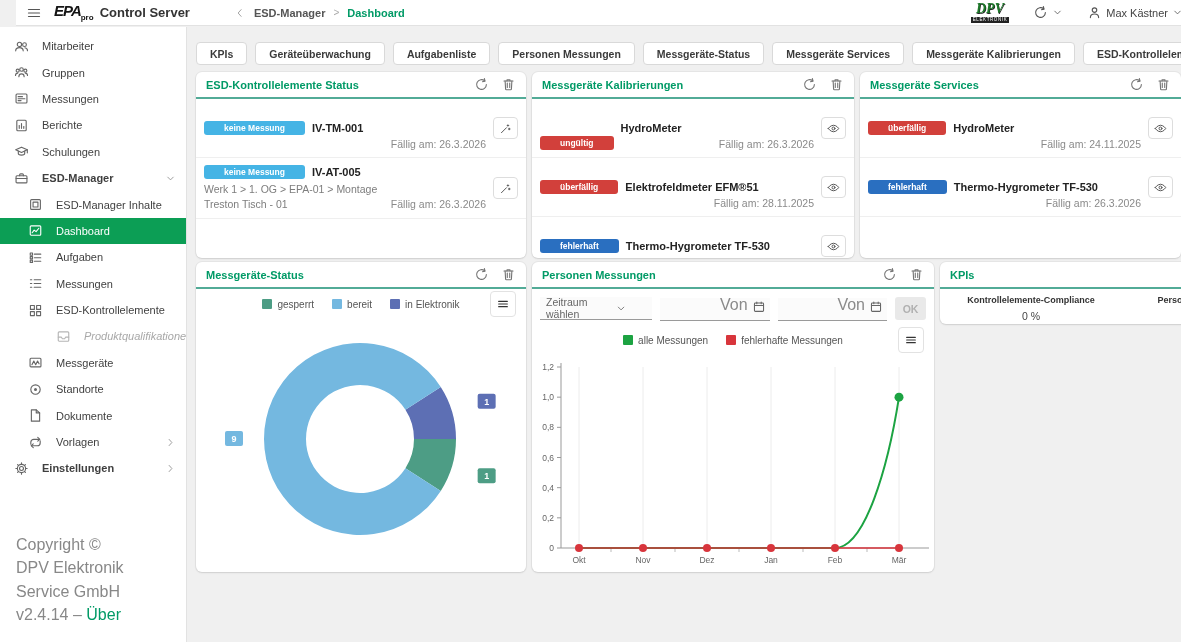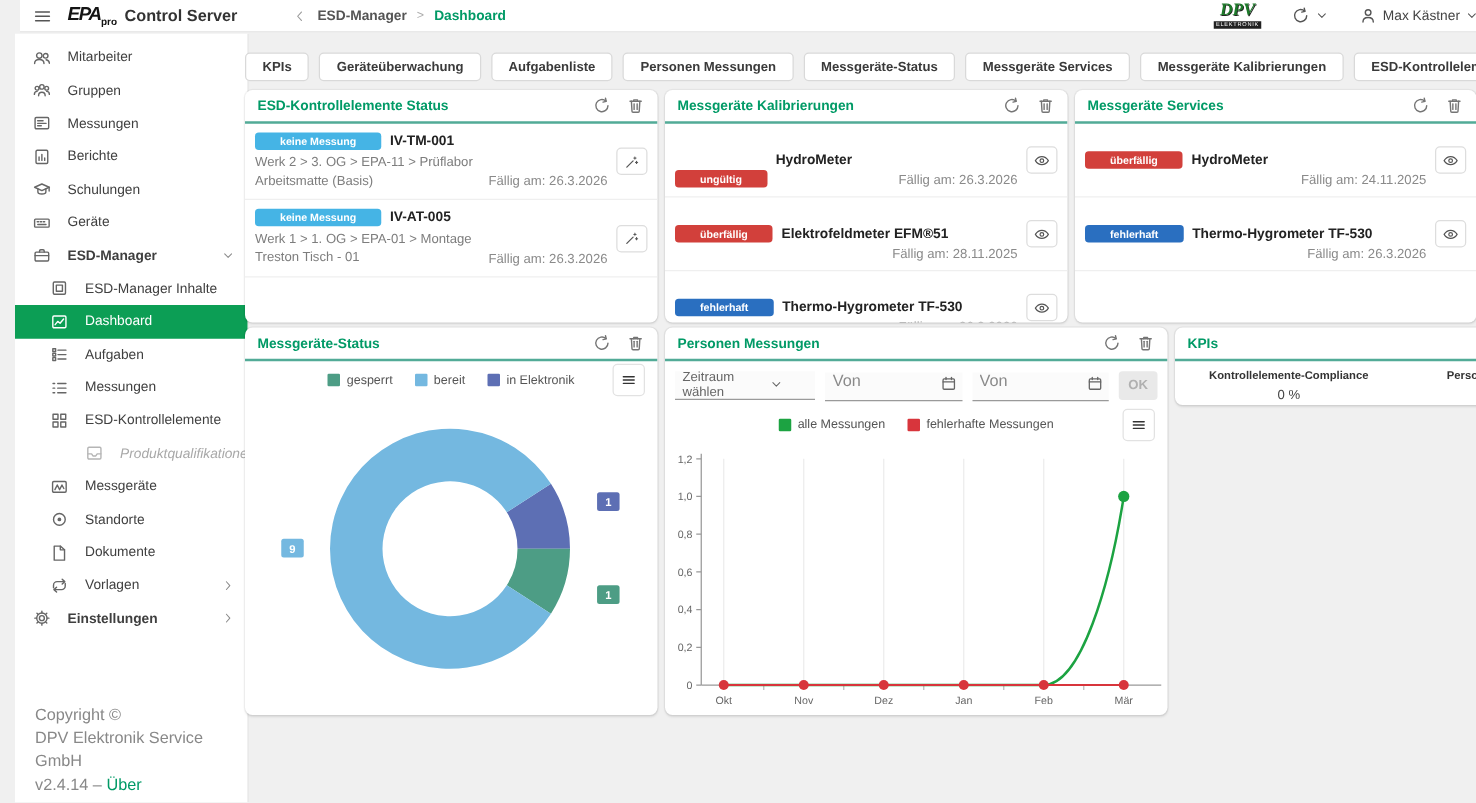--- a/index.html
+++ b/index.html
@@ -24,37 +24,37 @@
   .dpv-t { font-family:"Liberation Serif", serif; font-weight:bold; font-style:italic;
            font-size:14px; color:#1d7a2a; text-shadow:0.5px 0.5px 0 #222; }
   .dpv-s { font-size:4.5px; background:#222; color:#fff; padding:1px 2px; letter-spacing:.6px; margin-top:1px; }
   .hdr-grp { display:flex; align-items:center; gap:4px; cursor:pointer; color:#555; }
   .ic16 { width:15px; height:15px; display:block; }
   .ic12 { width:11px; height:11px; display:block; }
   .uname { font-size:11px; color:#444; white-space:nowrap; }
   svg { width:100%; height:100%; display:block; }
 
   
-  aside { position:absolute; top:27px; left:12px; width:187px; bottom:0; background:#fff;
+  aside { position:absolute; top:27px; left:0; width:187px; bottom:0; background:#fff;
           border-right:1px solid #e2e2e2; display:flex; flex-direction:column; }
   nav { margin-top:6px; flex:1; }
   .side-item { display:flex; align-items:center; height:26.4px; padding:0 10px 0 14px;
                font-size:11px; color:#3f3f3f; cursor:pointer; white-space:nowrap; overflow:hidden; }
   .side-item.sub { padding-left:28px; }
   .side-item.bold .side-label { font-weight:bold; }
   .side-item.active { background:#0c9e55; color:#fff; }
   .side-item.active .side-ic { color:#fff; }
   .side-item.disabled { color:#a8a8a8;margin-left:28px; }
   .side-item.disabled .side-label { font-style:italic; }
   .side-item.disabled .side-ic { color:#b5b5b5; }
   .side-ic { width:15px; height:15px; margin-right:13px; flex:none; color:#666; }
   .side-label { color:inherit; }
   .chev { margin-left:auto; width:11px; height:11px; color:#8a8a8a; flex:none; }
   .star { margin-left:10px; color:#555; font-size:12px; line-height:1; }
-  .side-footer { padding:8px 16px 4px; font-size:13px; color:#888; line-height:1.45; }
+  .side-footer { padding:8px 16px 16px; font-size:16px; color:#888; line-height:1.45; }
   .about { color:#019a66; cursor:pointer; }
 
   
   main { position:absolute; left:188px; top:27px; right:0; bottom:0; }
   .tabbar { display:flex; gap:8px; margin:15px 0 0 8px; }
   .tab { height:23px; padding:0 13px; background:#fff; border:1px solid #d9d9d9; border-radius:4px;
          font-size:10.5px; font-weight:bold; color:#3a3a3a; white-space:nowrap; cursor:pointer;
          font-family:inherit; }
 
   .card { position:absolute; background:#fff; border-radius:6px;
@@ -92,21 +92,21 @@
                 border:1px solid #e2e2e2; border-radius:4px; background:#fff; color:#333;
                 display:flex; align-items:center; justify-content:center; cursor:pointer; }
   .chart-menu .ic16 { width:14px; height:14px; }
 
   .filters { display:flex; align-items:center; gap:8px; padding:7px 8px 4px; }
   .sel { width:122px; height:23px; background:#fbfbfb; border-bottom:1px solid #9a9a9a;
          display:flex; align-items:center; padding:0 6px; font-size:10.5px; color:#666; cursor:pointer; }
   .sel span { flex:1; }
   .dinp { position:relative; width:120px; }
   .dinp input { width:100%; height:23px; background:#fbfbfb; border:none; border-bottom:1px solid #9a9a9a;
-                font-size:13px; color:#444; padding:0 22px 8px 6px; font-family:inherit; }
+                font-size:16px; color:#444; padding:0 22px 8px 6px; font-family:inherit;text-align:right; }
   .dinp input::placeholder { color:#8a8a8a; }
   .cal { position:absolute; right:4px; top:4px; width:14px; height:14px; color:#666; cursor:pointer; }
   .okbtn { width:34px; height:23px; background:#e9e9e9; border:none; border-radius:3px;
            font-size:10.5px; font-weight:bold; color:#b0b0b0; font-family:inherit; }
 
   .kpi-row { display:flex; gap:34px; padding:6px 0 0 16px; }
   .kpi-col { text-align:center; }
   .kpi-label { font-size:9px; font-weight:bold; color:#333; white-space:nowrap; }
   .kpi-value { font-size:10.5px; color:#444; margin-top:5px; }
 
@@ -226,32 +226,20 @@
         <div class="side-item">
           <span class="side-ic">
             <svg viewBox="0 0 16 16" fill="none" stroke="currentColor" stroke-width="1.2" stroke-linecap="round" stroke-linejoin="round">
               <path d="M1.8 6.2L8 3.4l6.2 2.8L8 9z"></path>
               <path d="M4.6 7.6v2.6c0 .9 1.5 1.7 3.4 1.7s3.4-.8 3.4-1.7V7.6"></path>
               <line x1="14.2" y1="6.2" x2="14.2" y2="9.4"></line>
             </svg>
           </span>
           <span class="side-label">Schulungen</span>
         </div>
-        <div class="side-item">
-          <span class="side-ic">
-            <svg viewBox="0 0 16 16" fill="none" stroke="currentColor" stroke-width="1.2" stroke-linecap="round" stroke-linejoin="round">
-              <rect x="1.8" y="4.6" width="12.4" height="6.8" rx="0.8"></rect>
-              <line x1="4" y1="6.8" x2="5.2" y2="6.8"></line>
-              <line x1="6.6" y1="6.8" x2="7.8" y2="6.8"></line>
-              <line x1="9.2" y1="6.8" x2="10.4" y2="6.8"></line>
-              <line x1="4.5" y1="9.2" x2="11.5" y2="9.2"></line>
-            </svg>
-          </span>
-          <span class="side-label">Geräte</span>
-        </div>
         <div class="side-item bold">
           <span class="side-ic">
             <svg viewBox="0 0 16 16" fill="none" stroke="currentColor" stroke-width="1.2" stroke-linecap="round" stroke-linejoin="round">
               <rect x="2.2" y="5" width="11.6" height="7.6" rx="1"></rect>
               <path d="M6 5V4c0-.6.4-1 1-1h2c.6 0 1 .4 1 1v1"></path>
               <line x1="2.2" y1="8" x2="13.8" y2="8"></line>
             </svg>
           </span>
           <span class="side-label">ESD-Manager</span>
           <span class="chev">
@@ -431,21 +419,20 @@
             </button>
         </span>
       </div>
       <div id="esd-rows">
           <div class="lrow">
             <div class="lrow-left">
               <div class="lrow-top">
                 <span class="badge" style="background: rgb(69, 180, 229);">keine Messung</span>
                 <span class="lname">IV-TM-001</span>
               </div>
-              <div class="ldesc">Werk 2 &gt; 3. OG &gt; EPA-11 &gt; Prüflabor Arbeitsmatte (Basis)</div>
             </div>
             <div class="lrow-right">
               <span class="due">Fällig am: 26.3.2026</span>
               <button class="act-btn">
                 <span class="ic16">
                   <svg viewBox="0 0 16 16" fill="none" stroke="currentColor" stroke-width="1.2" stroke-linecap="round" stroke-linejoin="round">
                     <path d="M3 13.2L9.2 7"></path>
                     <path d="M11 2.2l.55 1.55 1.55.55-1.55.55L11 6.4l-.55-1.55-1.55-.55 1.55-.55z" fill="currentColor" stroke="none"></path>
                     <line x1="12.6" y1="7.6" x2="12.6" y2="9.6"></line>
                     <line x1="11.6" y1="8.6" x2="13.6" y2="8.6"></line>

